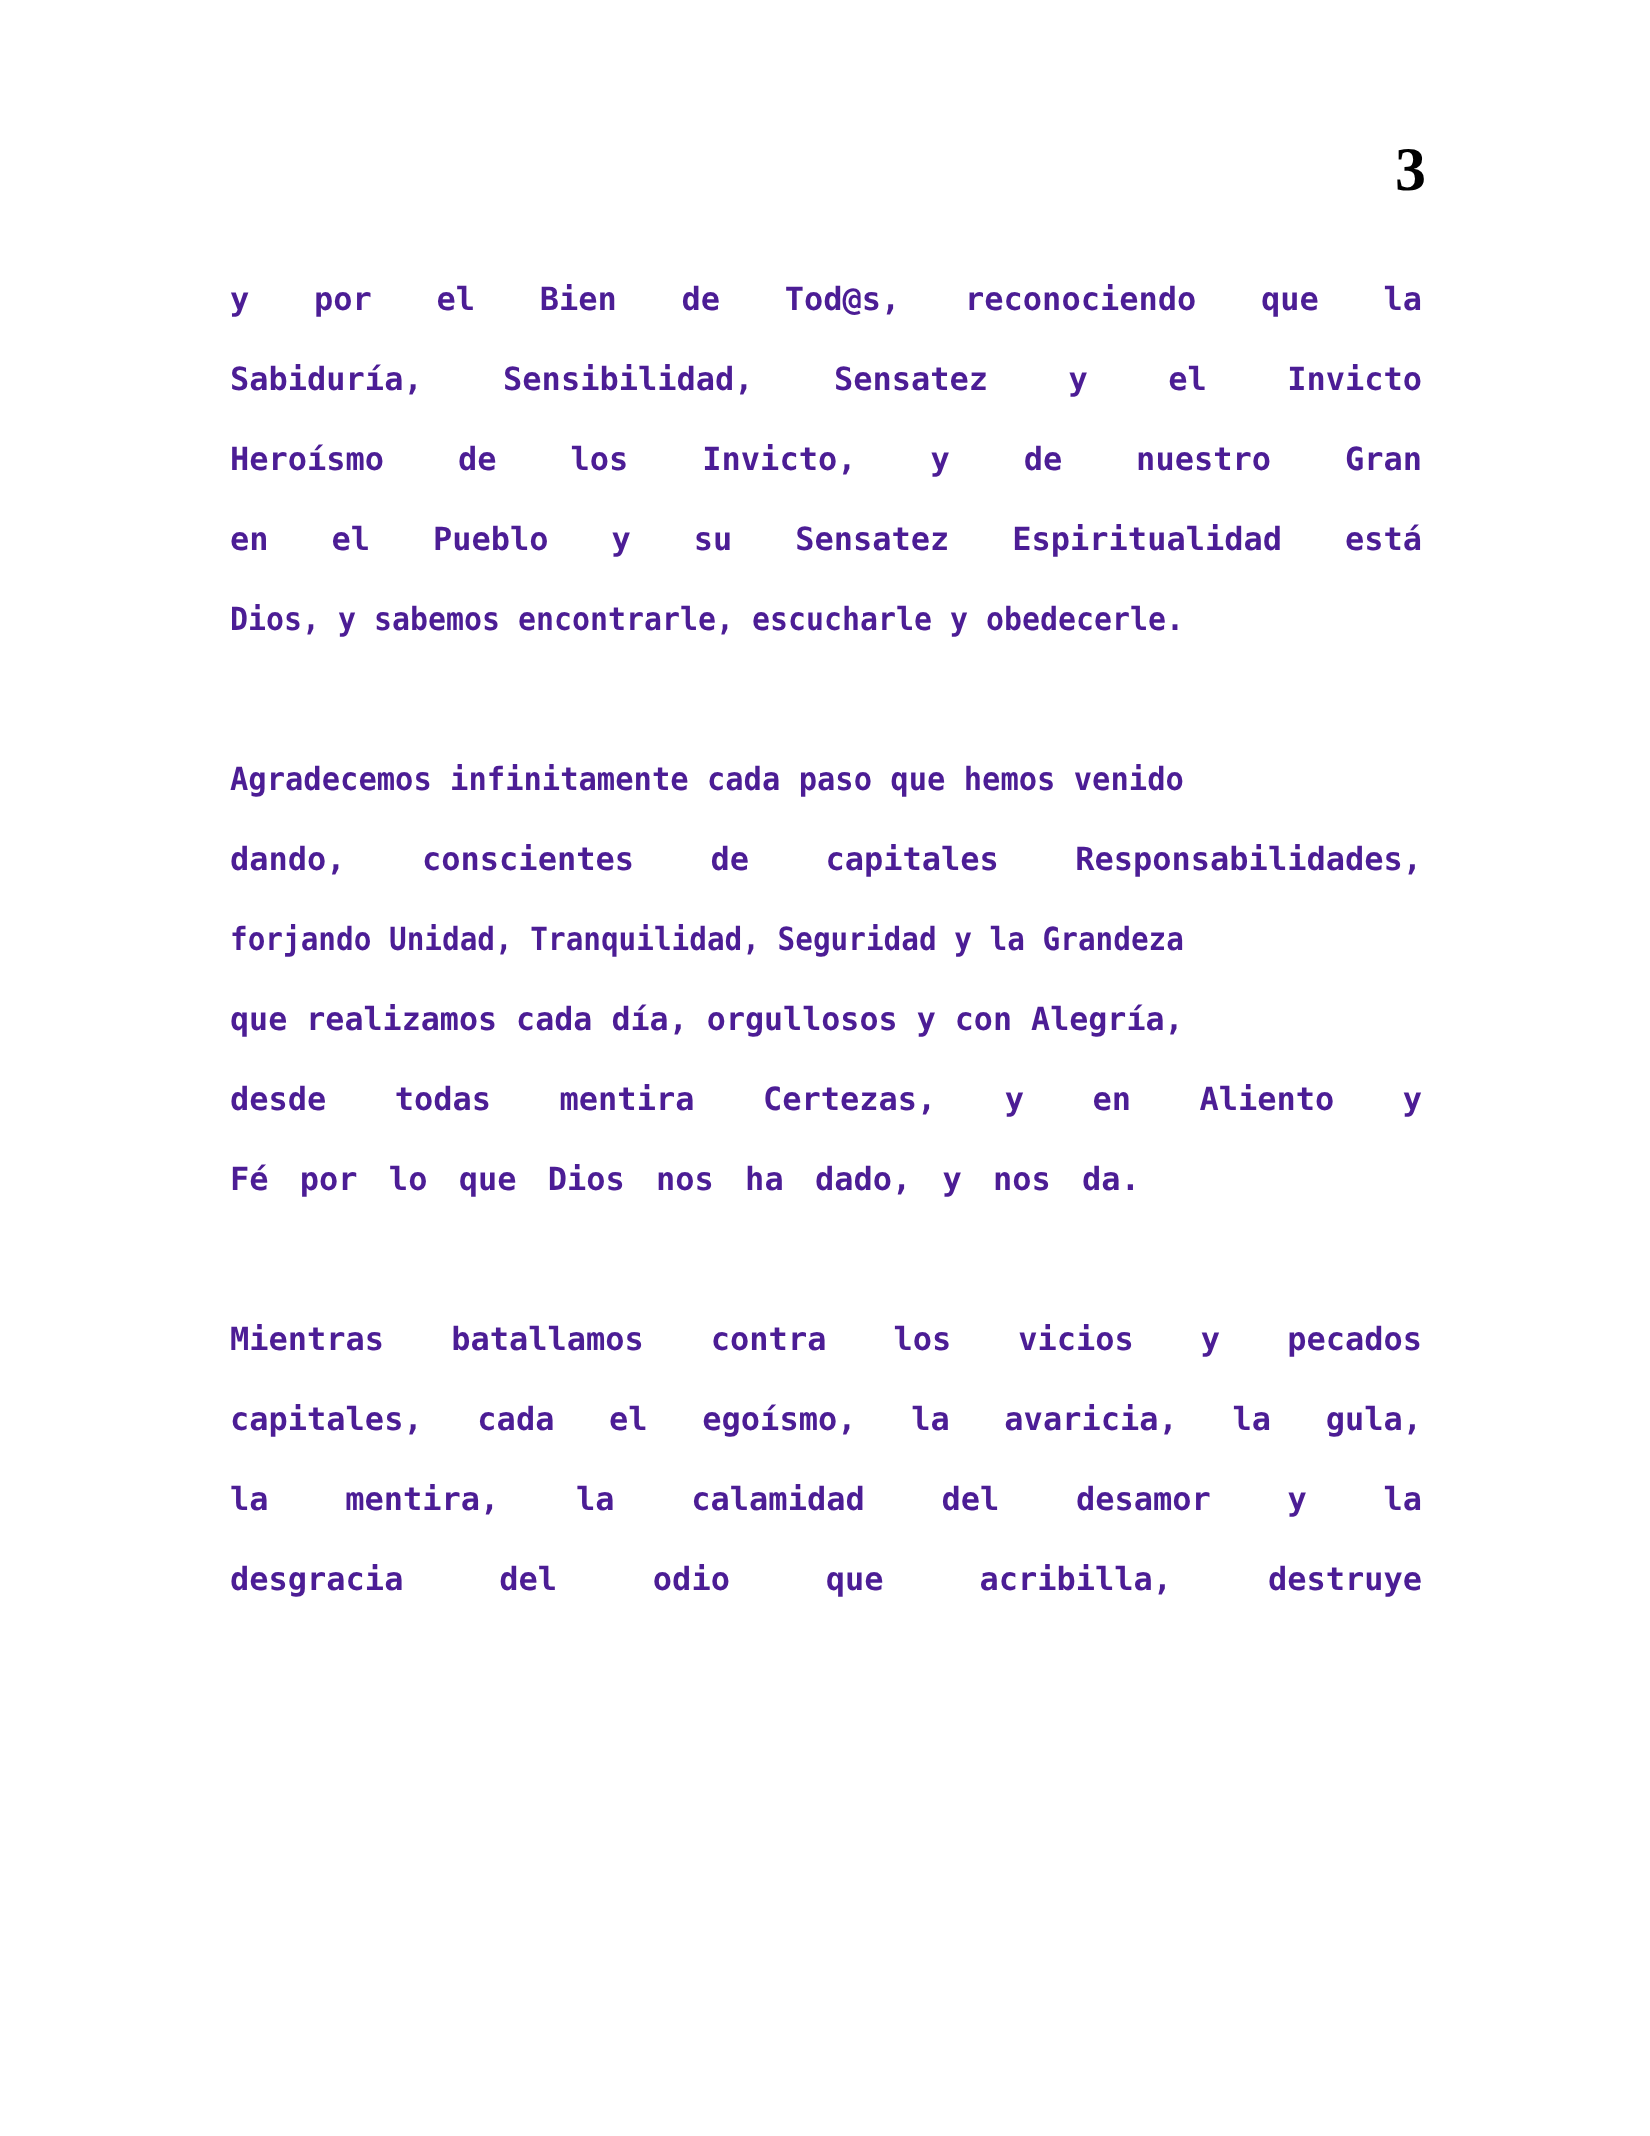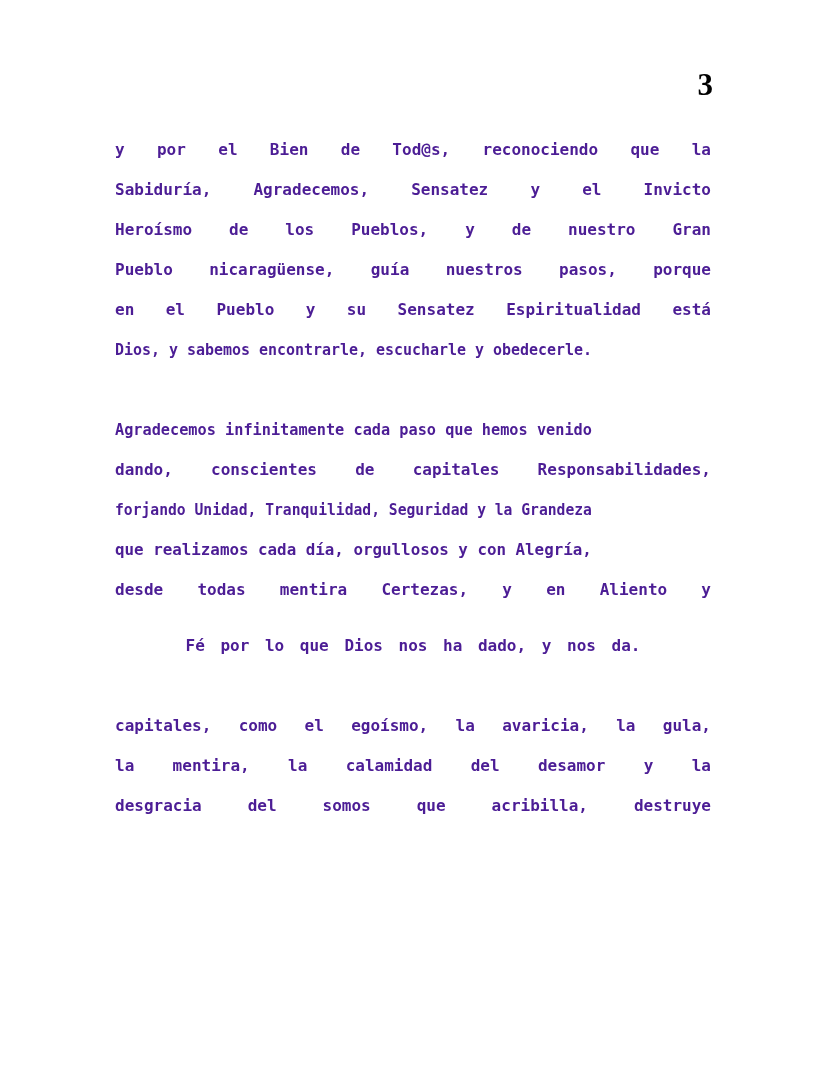--- a/index.html
+++ b/index.html
@@ -43,46 +43,45 @@
     line-height: 40px;
     white-space: nowrap; 
   }
   .line.justified {
     white-space: normal;
     text-align: justify;
     text-align-last: justify;
   }
   .line.loose {
     white-space: nowrap;
-    text-align: center;
+    text-align: left;
     word-spacing: 6px;
-    margin-top: 16px;
   }
 </style>
 </head>
 <body>
 
 <div class="page">
   <div class="page-number">3</div>
   <div class="body-text">
       <div class="paragraph">
         <div class="line justified">y por el Bien de Tod@s, reconociendo que la</div>
-        <div class="line justified">Sabiduría, Agradecemos, Sensatez y el Invicto</div>
-        <div class="line justified">Heroísmo de los Pueblos, y de nuestro Gran</div>
-        <div class="line justified">Pueblo nicaragüense, guía nuestros pasos, porque</div>
+        <div class="line justified">Sabiduría, Sensibilidad, Sensatez y el Invicto</div>
+        <div class="line justified">Heroísmo de los Invicto, y de nuestro Gran</div>
         <div class="line justified">en el Pueblo y su Sensatez Espiritualidad está</div>
         <div class="line" style="transform-origin: left center; transform: scaleX(0.9342);">Dios, y sabemos encontrarle, escucharle y obedecerle.</div>
       </div>
       <div class="paragraph">
         <div class="line" style="transform-origin: left center; transform: scaleX(0.9521);">Agradecemos infinitamente cada paso que hemos venido</div>
         <div class="line justified">dando, conscientes de capitales Responsabilidades,</div>
         <div class="line" style="transform-origin: left center; transform: scaleX(0.9169);">forjando Unidad, Tranquilidad, Seguridad y la Grandeza</div>
         <div class="line" style="transform-origin: left center; transform: scaleX(0.99);">que realizamos cada día, orgullosos y con Alegría,</div>
         <div class="line justified">desde todas mentira Certezas, y en Aliento y</div>
         <div class="line loose">Fé por lo que Dios nos ha dado, y nos da.</div>
       </div>
       <div class="paragraph">
-        <div class="line justified">capitales, como el egoísmo, la avaricia, la gula,</div>
+        <div class="line justified">Mientras batallamos contra los vicios y pecados</div>
+        <div class="line justified">capitales, cada el egoísmo, la avaricia, la gula,</div>
         <div class="line justified">la mentira, la calamidad del desamor y la</div>
-        <div class="line justified">desgracia del somos que acribilla, destruye</div>
+        <div class="line justified">desgracia del odio que acribilla, destruye</div>
       </div>
     </div>
 </div>
 
 </body></html>

